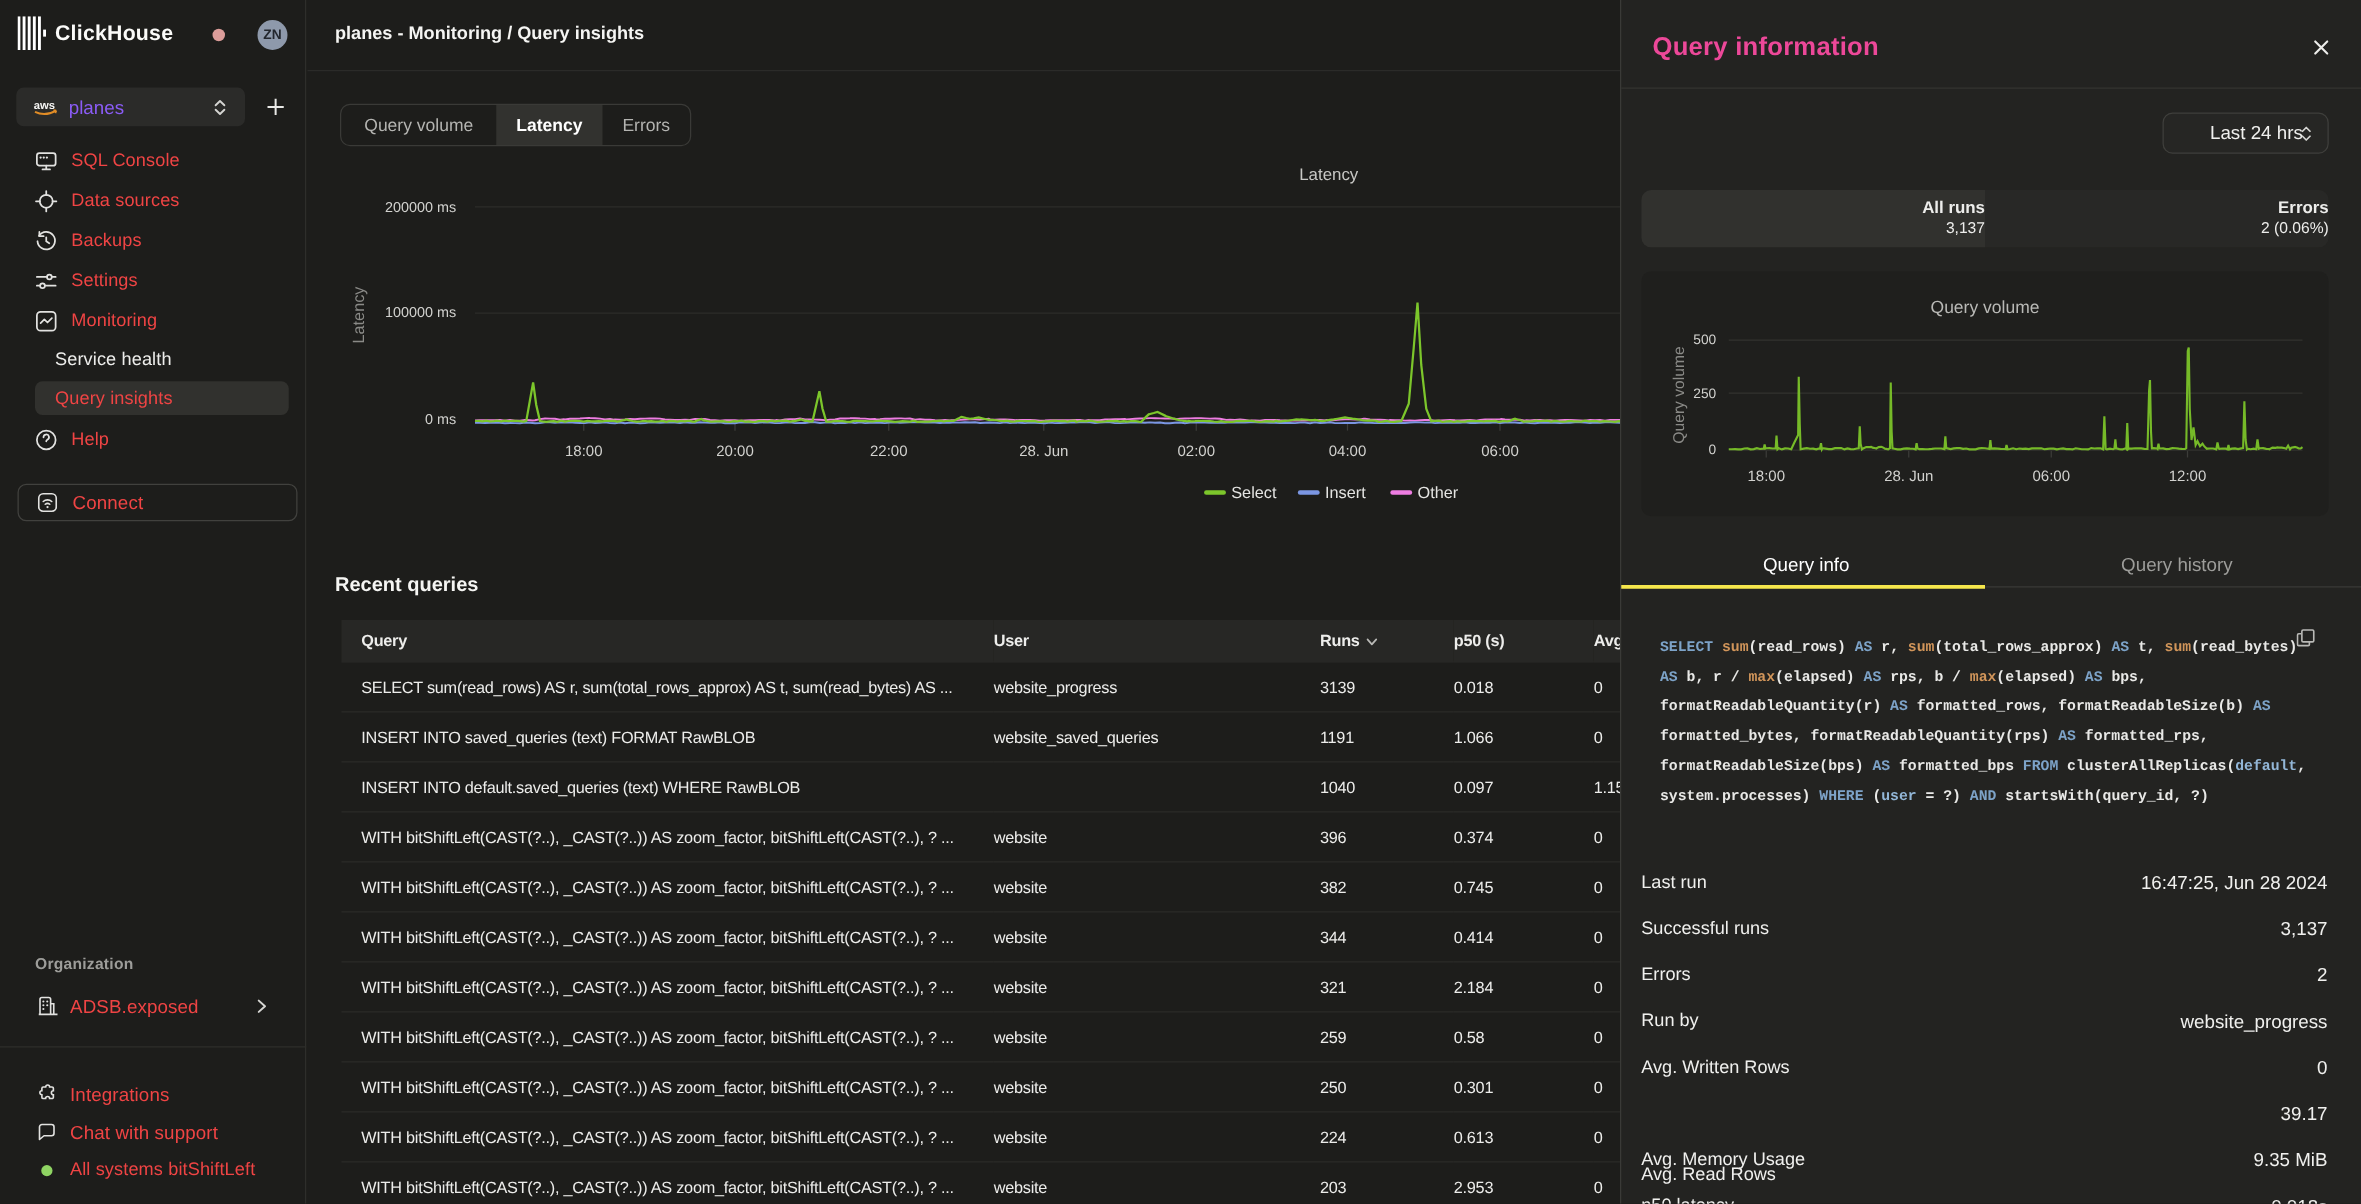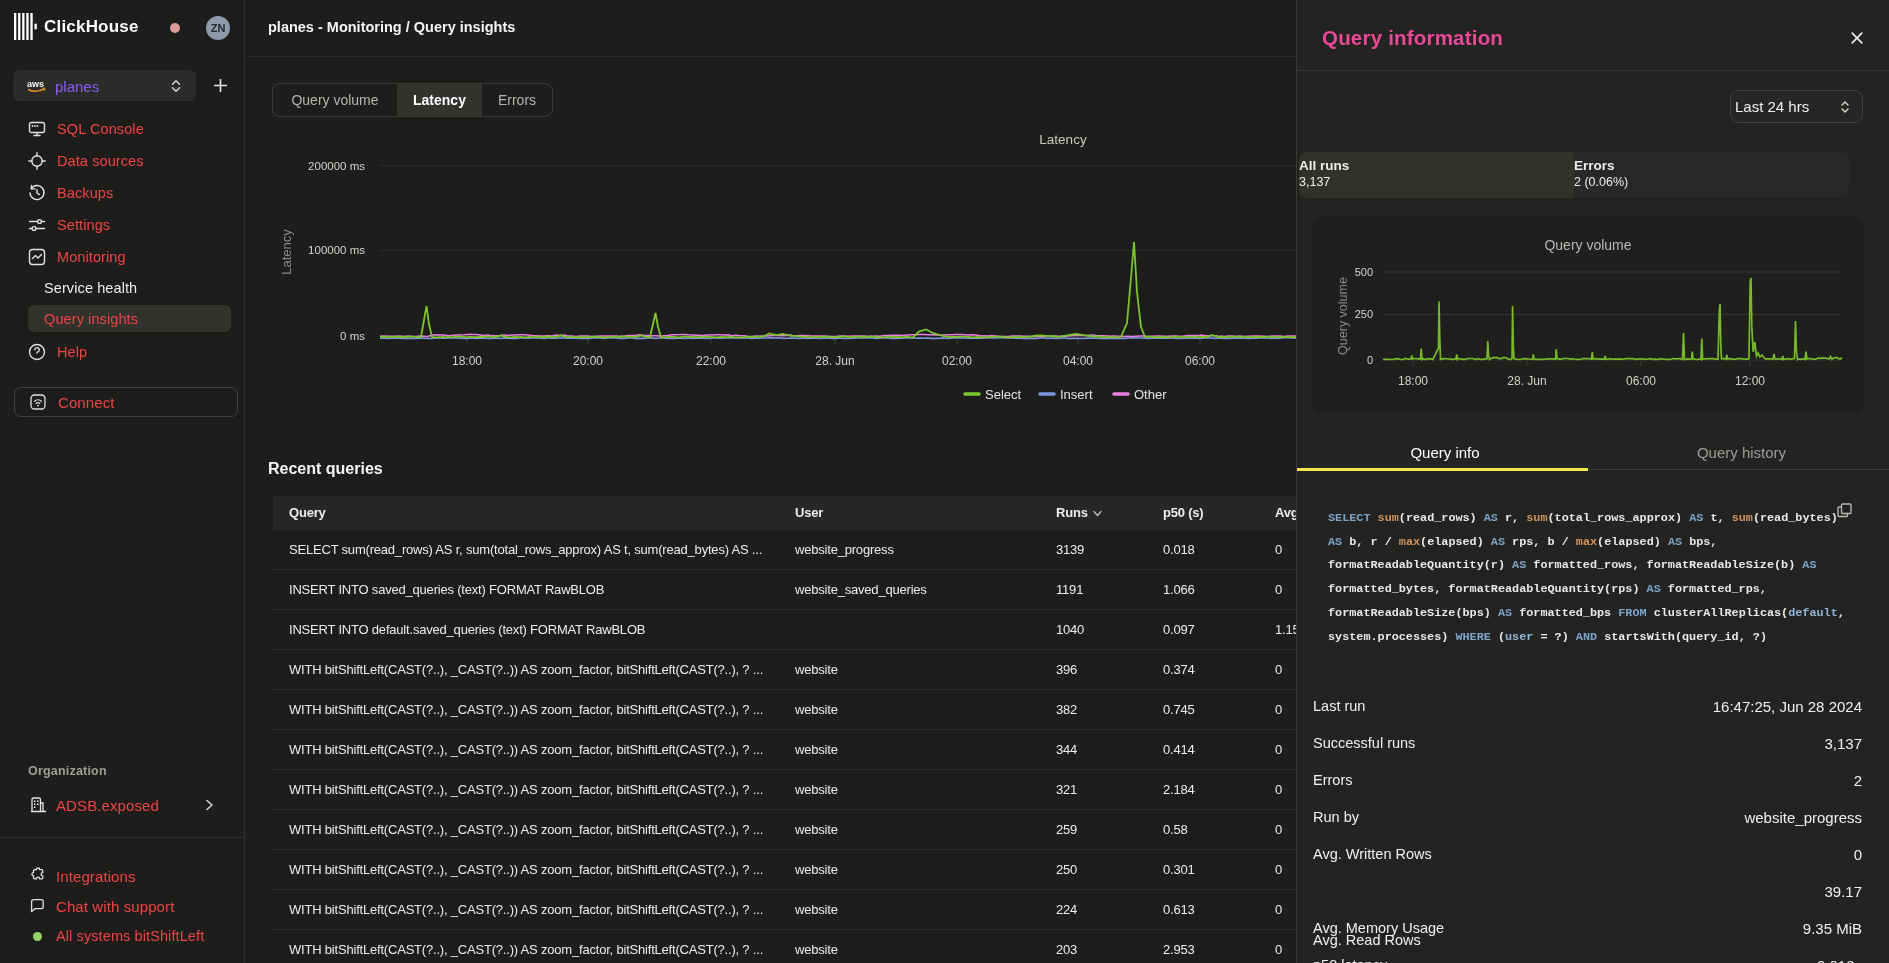--- a/index.html
+++ b/index.html
@@ -198,21 +198,21 @@
             <td>0</td>
           </tr>
 <tr style="height:40px;border-top:1px solid #2b2b29">
             <td style="padding-left:16px;padding-right:28px;white-space:nowrap;overflow:hidden">INSERT INTO saved_queries (text) FORMAT RawBLOB</td>
             <td>website_saved_queries</td>
             <td>1191</td>
             <td>1.066</td>
             <td>0</td>
           </tr>
 <tr style="height:40px;border-top:1px solid #2b2b29">
-            <td style="padding-left:16px;padding-right:28px;white-space:nowrap;overflow:hidden">INSERT INTO default.saved_queries (text) FORMAT RawBLOB</td>
+            <td style="padding-left:16px;padding-right:28px;white-space:nowrap;overflow:hidden">INSERT INTO default.saved_queries (text) WHERE RawBLOB</td>
             <td></td>
             <td>1040</td>
             <td>0.097</td>
             <td>1.15</td>
           </tr>
 <tr style="height:40px;border-top:1px solid #2b2b29">
             <td style="padding-left:16px;padding-right:28px;white-space:nowrap;overflow:hidden">WITH bitShiftLeft(CAST(?..), _CAST(?..)) AS zoom_factor, bitShiftLeft(CAST(?..), ? ...</td>
             <td>website</td>
             <td>396</td>
             <td>0.374</td>
@@ -274,26 +274,26 @@
 </div>
 
 <div id="rpanel">
   <div class="abs" style="left:25px;top:26px;font-size:20.5px;font-weight:bold;color:#ec4899;letter-spacing:.2px">Query information</div>
   <svg class="abs" style="left:554px;top:32px" width="12" height="12" viewBox="0 0 12 12">
       <path d="M1.2 1.2 L10.8 10.8 M10.8 1.2 L1.2 10.8" stroke="#ebebe9" stroke-width="1.7" stroke-linecap="round"></path>
     </svg>
   <div class="abs" style="left:0;top:70px;width:593px;border-top:1px solid #343431"></div>
 
   <div class="abs" style="left:433px;top:90px;width:133px;height:33px;border:1px solid #3f3f3c;border-radius:8px;background:#262624"></div>
-  <div class="abs" style="left:438px;top:98px;font-size:15px;color:#f0f0ee">Last 24 hrs</div>
+  <div class="abs" style="left:471px;top:98px;font-size:15px;color:#f0f0ee">Last 24 hrs</div>
   <svg class="abs" style="left:543px;top:100px" width="10" height="14" viewBox="0 0 10 14">
       <path d="M2 5 L5 2 L8 5 M2 9 L5 12 L8 9" stroke="#d5d5d2" stroke-width="1.4" fill="none" stroke-linecap="round" stroke-linejoin="round"></path>
     </svg>
 
-  <div class="abs" style="left:2px;top:152px;width:550px;height:46px;border-radius:8px;overflow:hidden;display:flex;text-align:left">
+  <div class="abs" style="left:16px;top:152px;width:550px;height:46px;border-radius:8px;overflow:hidden;display:flex;text-align:right">
     <div style="width:275px;background:#31312e;padding-top:6px">
         <div style="font-size:13.5px;font-weight:bold">All runs</div>
         <div style="font-size:12.5px;margin-top:2px">3,137</div>
       </div>
     <div style="width:275px;background:#282826;padding-top:6px">
         <div style="font-size:13.5px;font-weight:bold">Errors</div>
         <div style="font-size:12.5px;margin-top:2px">2 (0.06%)</div>
       </div>
   </div>
 

